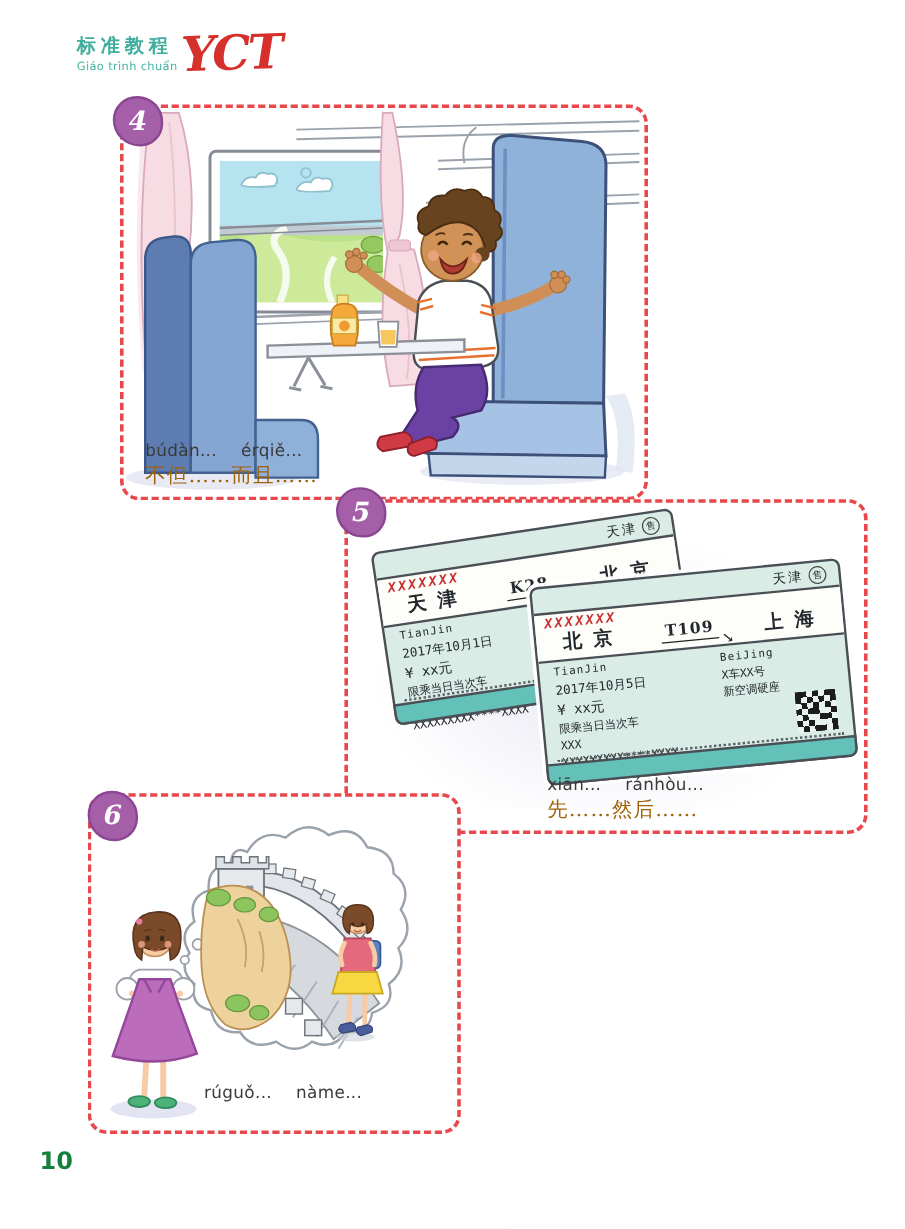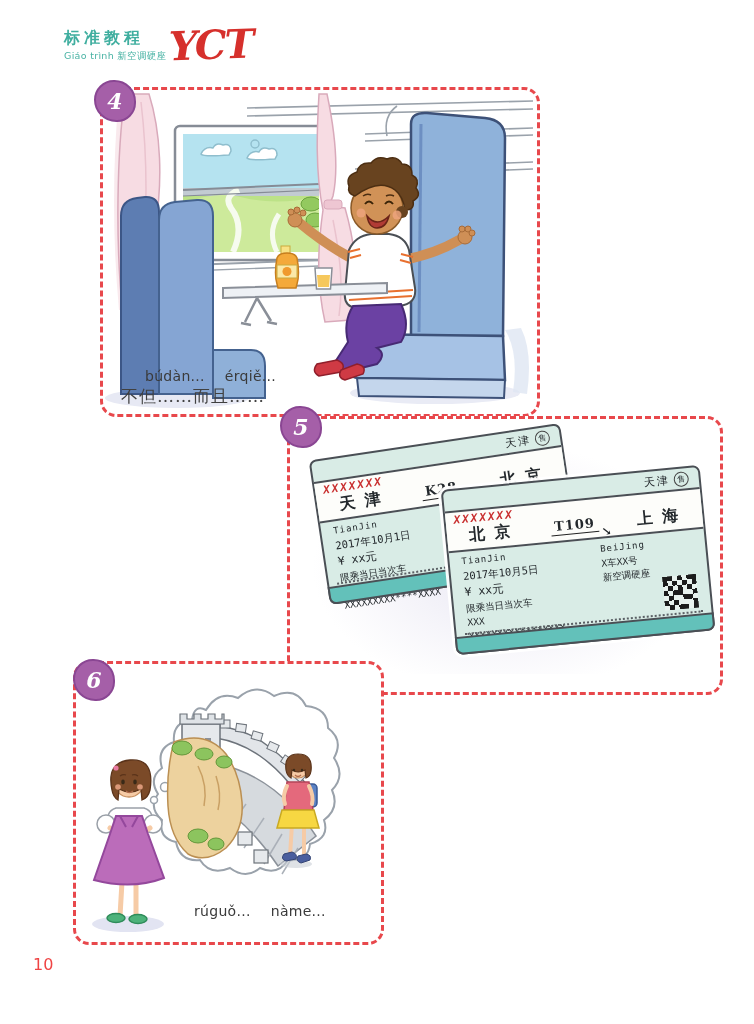--- a/index.html
+++ b/index.html
@@ -20,23 +20,23 @@
   .p5{left:287px;top:416px;width:430px;height:273px;z-index:2;}
   .p6{left:73px;top:661px;width:305px;height:278px;z-index:3;}
   .badge{position:absolute;width:38px;height:38px;background:#a55fa8;border:2px solid #8a4693;
          border-radius:48% 52% 46% 54%;color:#fff;display:flex;align-items:center;justify-content:center;
          font:italic bold 22px "DejaVu Serif","Liberation Serif",serif;z-index:6;}
   .p4 .badge{left:-9px;top:-10px;}
   .p5 .badge{left:-10px;top:-13px;}
   .p6 .badge{left:-3px;top:-5px;}
   .illus{position:absolute;left:2px;top:2px;}
   .caption{position:absolute;white-space:nowrap;z-index:5;}
-  .pinyin{font-size:14px;color:#3a3a3a;letter-spacing:.3px;padding-left:24px;}
+  .pinyin{font-size:14px;color:#3a3a3a;letter-spacing:.3px;}
   .pinyin .py2{margin-left:20px;}
-  .hanzi{font-family:"DejaVu Serif","Liberation Serif",serif;font-size:17px;color:#404040;
+  .hanzi{font-family:"DejaVu Serif","Liberation Serif",serif;font-size:17px;color:#a16207;
          letter-spacing:1px;margin-top:1px;}
   .p4 .caption{left:18px;bottom:6px;}
   .p5 .caption{left:166px;bottom:6px;}
   .p6 .caption{left:94px;bottom:23px;}
   
   .blob{position:absolute;left:15px;top:20px;width:400px;height:235px;
         background:radial-gradient(ellipse at 50% 55%, #e9e7f3 0%, rgba(233,231,243,0) 68%);}
   .ticket{position:absolute;background:#d9ece6;border:2px solid #4a4f55;border-radius:7px;
           font-family:"DejaVu Sans Mono","Liberation Mono",monospace;color:#23282c;}
   .ticket1{left:28px;top:22px;width:250px;height:142px;transform:rotate(-8.5deg);z-index:1;}
@@ -59,31 +59,31 @@
   .t-line-date{font-size:10.5px;}
   .t-line-price{font-size:11.5px;}
   .t-cols{display:flex;}
   .t-cols .col-l{width:57%;}
   .t-cols .col-r{width:43%;padding-top:1px;}
   .t-dotline{position:absolute;left:8px;right:8px;bottom:17px;border-top:2px dotted #5a5f64;}
   .t-band{position:absolute;left:-2px;right:-2px;bottom:-2px;height:14px;background:#63c1ba;
           border:2px solid #4a4f55;border-radius:0 0 7px 7px;}
   .qr{position:absolute;right:12px;bottom:22px;width:34px;height:34px;}
   
-  .page-number{position:absolute;left:33px;top:955px;font-size:16px;font-weight:normal;color:#ef4444;}
+  .page-number{position:absolute;left:33px;top:955px;font-size:20px;font-weight:bold;color:#15803d;}
 </style>
 </head>
 <body>
 
 <div class="page">
 
   <div class="header">
     <div class="hdr-col">
       <span class="series-zh">标准教程</span>
-      <span class="series-vi">Giáo trình 新空调硬座</span>
+      <span class="series-vi">Giáo trình chuẩn</span>
     </div>
     <span class="logo">YCT</span>
   </div>
 
   <section class="panel p4">
     <div class="badge">4</div>
 
     <svg class="illus" width="428" height="318" viewBox="0 0 428 318">
 
       <g>
@@ -300,20 +300,26 @@
           <rect x="1" y="6" width="1" height="1"></rect>
             <rect x="3" y="6" width="1" height="1"></rect>
             <rect x="4" y="6" width="1" height="1"></rect>
             <rect x="6" y="6" width="1" height="1"></rect>
         </g>
       </svg>
       <div class="t-dotline"></div>
       <div class="t-band"></div>
     </div>
 
+    <div class="caption">
+      <div class="pinyin">
+        <span>xiān...</span><span class="py2">ránhòu...</span>
+      </div>
+      <div class="hanzi">先……然后……</div>
+    </div>
   </section>
 
   <section class="panel p6">
     <div class="badge">6</div>
 
     <svg class="illus" width="299" height="272" viewBox="0 0 299 272">
 
       <g>
         <path d="M128,44 Q140,24 160,32 Q178,16 196,30 Q218,20 228,40 Q250,42 250,62 Q266,74 256,92 Q268,110 254,124 Q262,142 246,154 Q252,172 232,178 Q230,196 210,194 Q200,210 182,202 Q168,214 152,202 Q132,210 122,194 Q102,196 98,176 Q80,172 84,154 Q70,142 80,128 Q70,112 84,102 Q78,82 96,76 Q94,56 114,54 Q116,38 128,44 Z" fill="#fff" stroke="#9aa2ab" stroke-width="2"></path>
         <circle cx="66" cy="146" r="2.5" fill="#fff" stroke="#9aa2ab" stroke-width="1.5"></circle>

